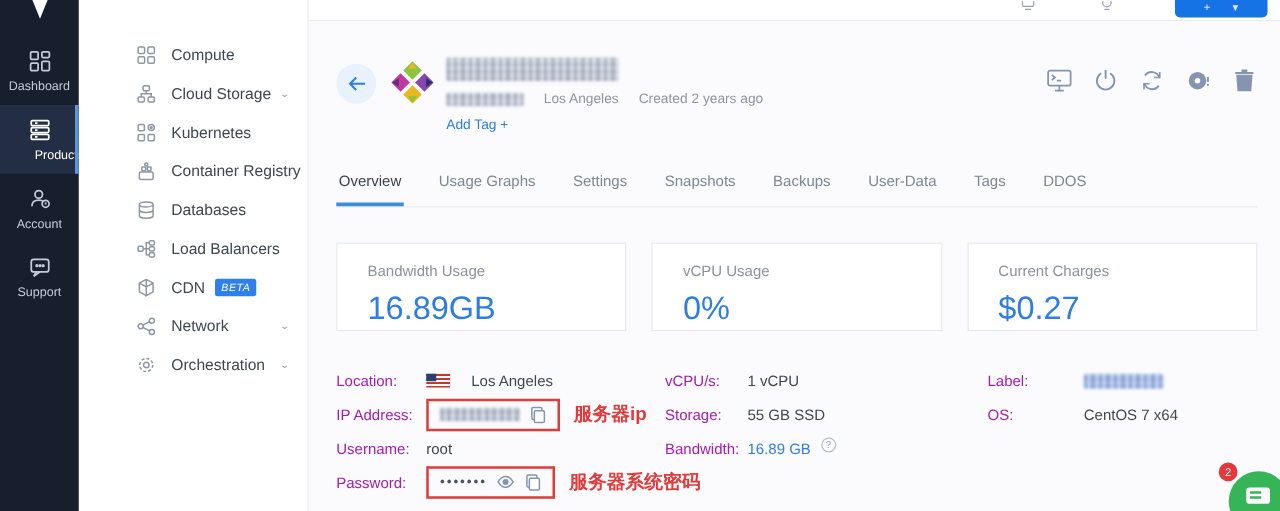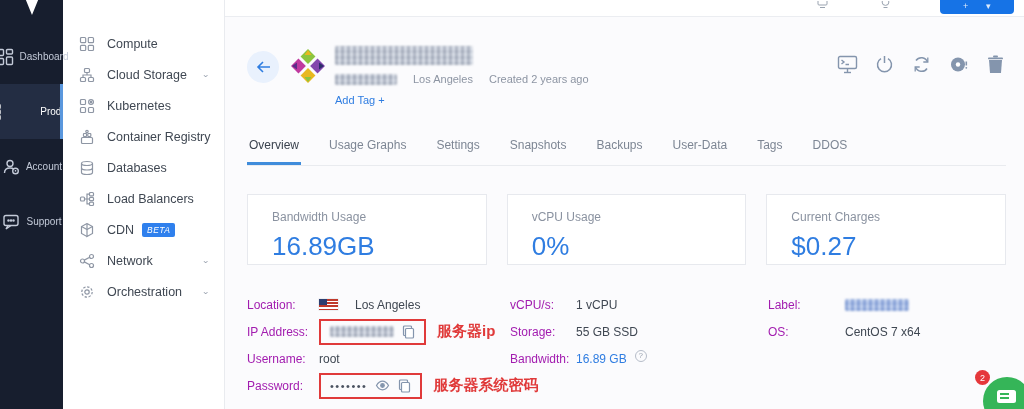--- a/index.html
+++ b/index.html
@@ -3,29 +3,29 @@
 <meta charset="utf-8">
 <style>
   * { box-sizing: border-box; margin: 0; padding: 0; }
   html,body { width:1024px; height:409px; overflow:hidden; }
   body { font-family: "Liberation Sans", sans-serif; background:#fff; }
   .app { position:relative; width:1024px; height:409px; display:flex; overflow:hidden; }
 
   
   .rail { width:63px; background:#171e2e; flex-shrink:0; position:relative; z-index:5; }
   .rail-logo { display:flex; justify-content:center; margin-top:-9px; height:32px; overflow:hidden; }
-  .rail-item { height:55px; display:flex; flex-direction:row; align-items:center; justify-content:center; gap:5px; position:relative; cursor:pointer; }
+  .rail-item { height:55px; display:flex; flex-direction:column; align-items:center; justify-content:center; gap:5px; position:relative; cursor:pointer; }
   .rail-item .rlabel { font-size:10px; color:#c3cad8; }
   .rail-item.active { background:#232d43; }
   .rail-item.active::after { content:""; position:absolute; right:0; top:0; bottom:0; width:3px; background:#5a97dd; }
   .rail-item.active .rlabel { color:#fff;padding-left:32px; }
   .rail-nav { margin-top:6px; }
 
   
-  .submenu { width:162px; background:#fff; border-right:1px solid #e9ebef; flex-shrink:0; padding-top:28px; z-index:4; }
+  .submenu { width:184px; background:#fff; border-right:1px solid #e9ebef; flex-shrink:0; padding-top:28px; z-index:4;padding-left:30px; }
   .sm-item { height:31px; display:flex; align-items:center; padding:0 14px 0 15px; cursor:pointer; }
   .sm-item .smlabel { font-size:12.5px; color:#3f4752; margin-left:12px; white-space:nowrap; }
   .sm-icon { width:17px; height:17px; flex-shrink:0; display:flex; align-items:center; justify-content:center; }
   .sm-chevron { margin-left:auto; color:#9aa3b0; font-size:10px; transform:scaleY(.8); }
   .beta { background:#2f80ed; color:#fff; font-size:8.5px; padding:2px 5px; border-radius:2px; margin-left:8px; letter-spacing:.4px;font-style:italic; }
 
   
   .main { flex:1; background:#fbfbfd; position:relative; min-width:0; }
   .topbar { height:17px; background:#fff; border-bottom:1px solid #ebedf1; position:relative; }
   .deploy-btn { position:absolute; right:10px; top:-14px; width:74px; height:28px; background:#1673e6; border-radius:4px; border:none; cursor:pointer; }

